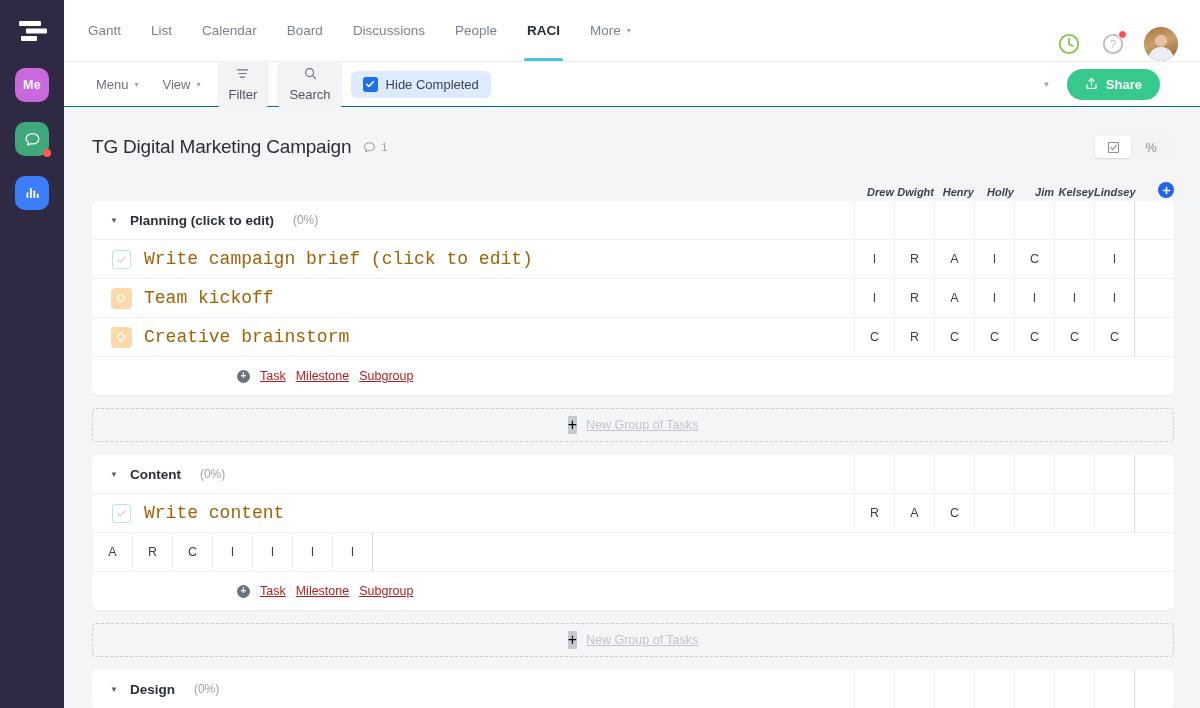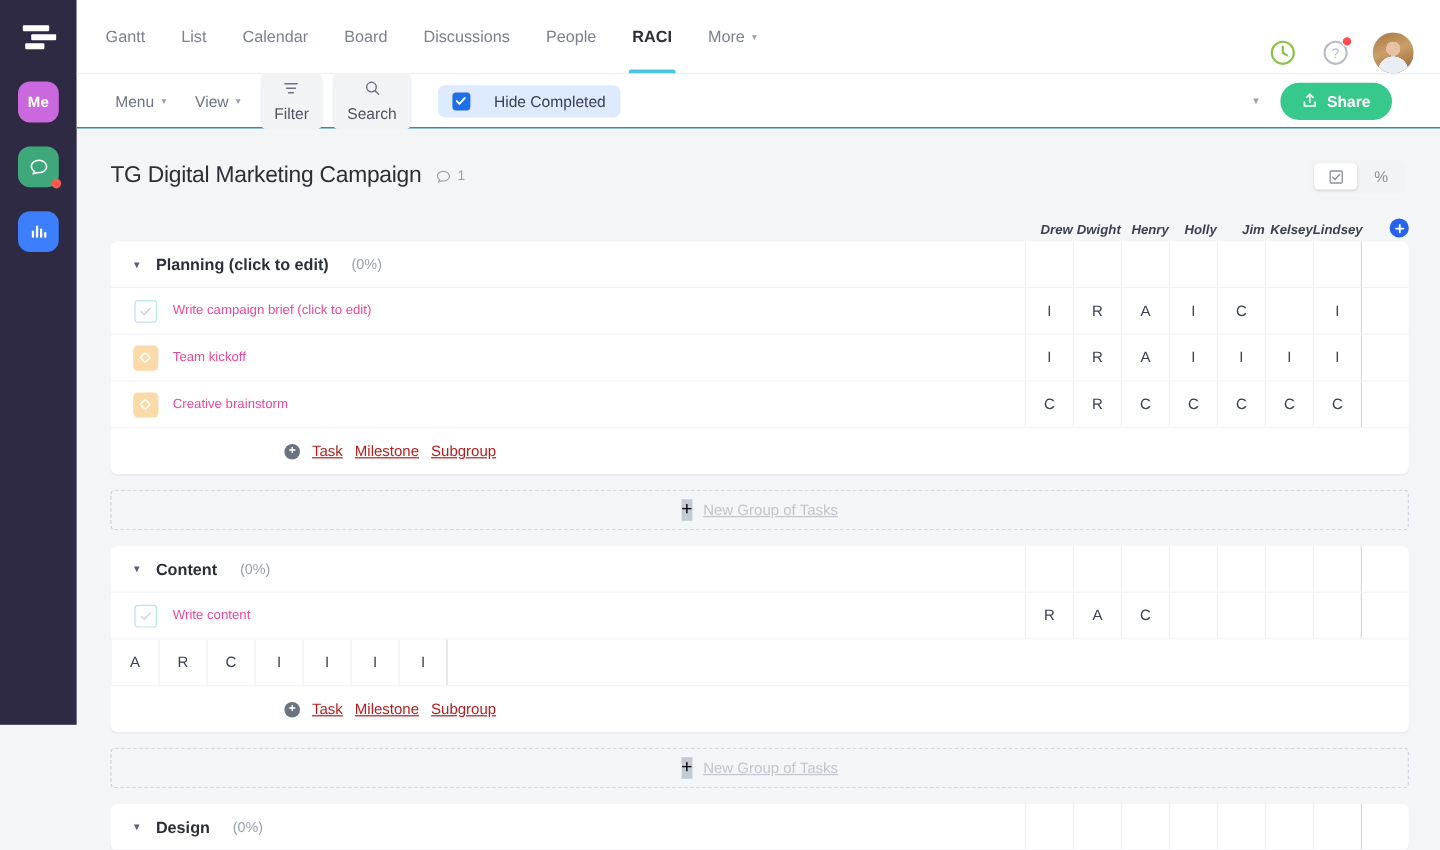--- a/index.html
+++ b/index.html
@@ -6,21 +6,21 @@
   html, body {
     width: 1200px; height: 708px;
     font-family: "Liberation Sans", sans-serif;
     background: #f4f5f7;
     overflow: hidden;
   }
   #app { position: relative; width: 1200px; height: 708px; display: flex; }
 
   
   .rail {
-    width: 64px; height: 604px;
+    width: 64px; height: 708px;
     background: #2f2a43;
     display: flex; flex-direction: column; align-items: center;
     padding-top: 14px; flex: 0 0 64px;
   }
   .rail-logo { width: 34px; height: 34px; display:flex; align-items:center; justify-content:center; margin-bottom: 20px; }
   .rail-btn {
     width: 34px; height: 34px; border-radius: 10px;
     display: flex; align-items: center; justify-content: center;
     margin-bottom: 20px; position: relative; cursor: pointer;
   }
@@ -77,24 +77,23 @@
     font-size: 13px; color: #6d7382; padding: 6px 8px; border-radius: 5px;
     display: flex; align-items: center; cursor: pointer;
   }
   .tb-text .caret { margin-left: 6px; font-size: 8px; color:#9aa0ad; }
   .tb-pill {
     display: flex; align-items: center; gap: 7px; background: #f2f3f5;
     border-radius: 6px; padding: 6px 12px; font-size: 13px; color: #4f5563;
     cursor: pointer; font-weight: 500; flex-direction: column;
   }
   .tb-check {
-    display: flex; align-items: center; gap: 20px; background: #ddeaff;
+    display: flex; align-items: center; gap: 8px; background: #ddeaff;
     border-radius: 6px; padding: 6px 12px; font-size: 13px; color: #3b4150;
     cursor: pointer;
-    margin-left: 14px;
   }
   .cbox {
     width: 15px; height: 15px; border-radius: 3px; background: #1f6fe8;
     display:flex; align-items:center; justify-content:center; flex:0 0 15px;
   }
   .spacer { margin-left: auto; }
   .tb-caret { color:#9aa0ad; font-size: 9px; padding: 6px 10px; cursor:pointer; }
   .share-btn {
     display: flex; align-items: center; gap: 8px; background: #37c98b;
     color: #fff; border-radius: 18px; padding: 8px 18px; font-size: 13px;
@@ -154,21 +153,21 @@
   .task-icon { width: 22px; height: 22px; flex: 0 0 22px; display:flex; align-items:center; justify-content:center; cursor:pointer; position: relative;}
   .tick-box {
     width: 19px; height: 19px; border: 1.5px solid #b8e4f2; border-radius: 3px;
     background: #fff; display:flex; align-items:center; justify-content:center;
   }
   .tick-box svg { display:block; }
   .ms-box {
     width: 21px; height: 21px; border-radius: 4px; background: #fbd9a8;
     display:flex; align-items:center; justify-content:center;
   }
-  .task-name { font-size: 11px; color: #ec4899; cursor: pointer; }
+  .task-name { font-size: 18px; color: #a16207; cursor: pointer; font-family: Liberation Mono, monospace; }
 
   .addrow { display:flex; background:#fff; min-height: 38px; align-items:center; padding-left: 145px; gap: 10px; }
   .addrow .dotplus {
     width: 13px; height: 13px; border-radius: 50%; background: #6b7280;
     display:inline-flex; align-items:center; justify-content:center; color:#fff;
     font-size: 10px; line-height:1; font-weight:700;
   }
   .addlink { font-size: 12.5px; color: #b91c1c; text-decoration: underline; cursor: pointer; }
 
   .newgroup {

